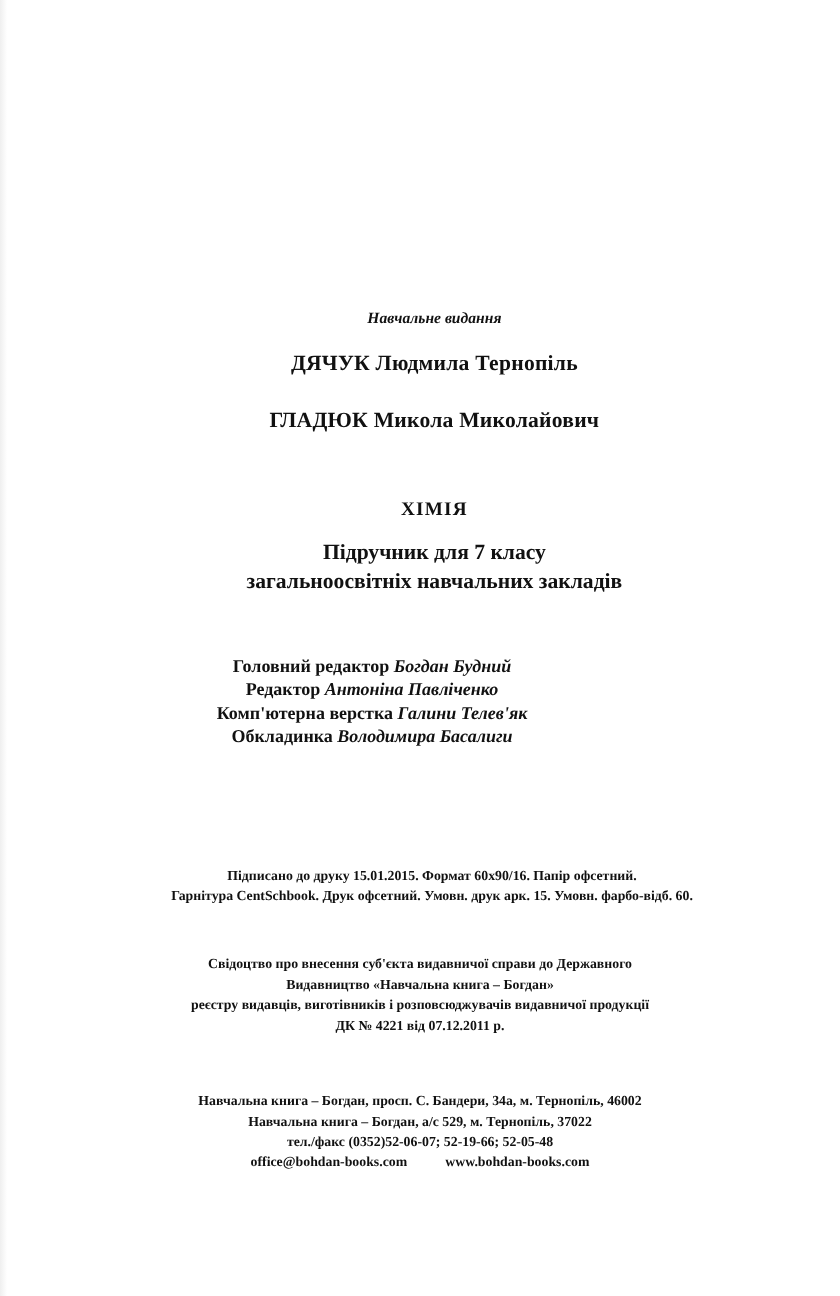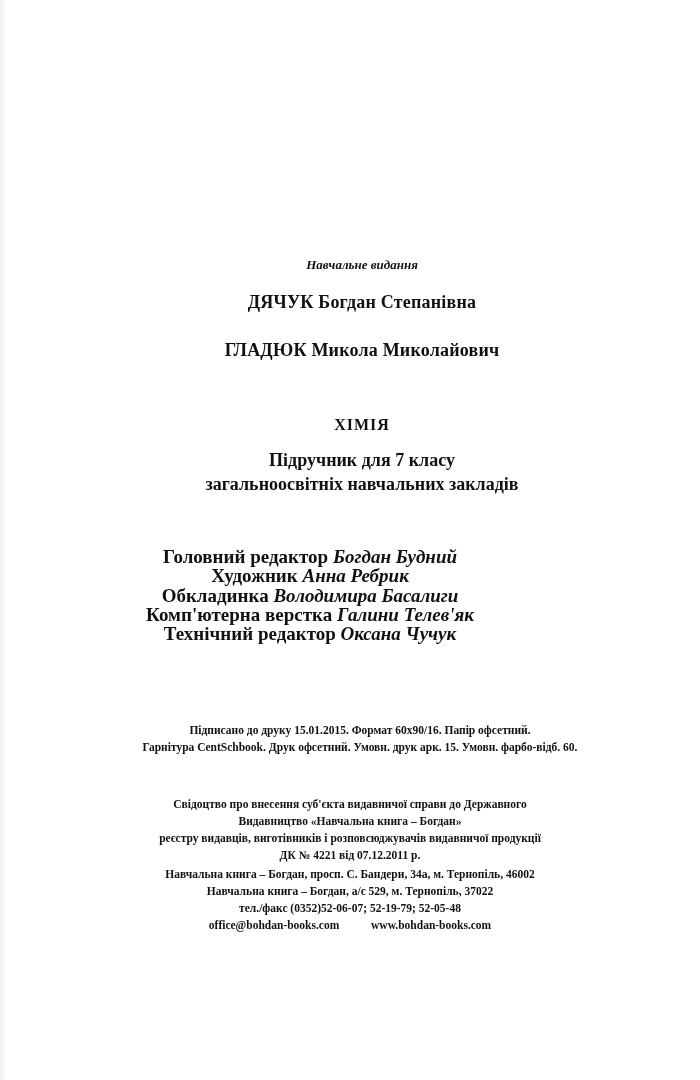--- a/index.html
+++ b/index.html
@@ -54,100 +54,96 @@
       font-weight: bold;
     }
     .subtitle1 { top: 450px; }
     .subtitle2 { top: 474px; }
     .credits {
       position: absolute;
       left: 0;
       top: 547px;
       width: 620px;
       text-align: center;
-      font-size: 19px;
+      font-size: 15px;
       line-height: 19.3px;
     }
     .credit-row { white-space: nowrap; }
     .credit-role { font-weight: bold; }
     .credit-name { font-style: italic; font-weight: bold; }
     .imprint {
       position: absolute;
       left: 0;
       width: 700px;
       text-align: center;
       font-size: 11.5px;
       font-weight: bold;
       line-height: 17px;
       white-space: nowrap;
     }
     .imprint-print { top: 722px; left: 10px; }
     .imprint-publisher { top: 796px; }
-    .imprint-address { top: 866px; }
+    .imprint-address { top: 910px; }
     .italic { }
     .gap { display: inline-block; width: 26px; }
   </style>
 </head>
 <body>
 
 <div class="page-edge"></div>
 
 <div class="line series">Навчальне видання</div>
 
 <div class="line author author1">
   <span class="surname">ДЯЧУК</span>
-  <span>Богдан Степанівна</span>
+  <span>Людмила Тернопіль</span>
 </div>
 <div class="line author author2">
   <span class="surname">ГЛАДЮК</span>
   <span>Микола Миколайович</span>
 </div>
 
 <div class="line title">ХІМІЯ</div>
 
 <div class="line subtitle subtitle1">Підручник для 7 класу</div>
 <div class="line subtitle subtitle2">загальноосвітніх навчальних закладів</div>
 
 <div class="credits">
   <div class="credit-row">
     <span class="credit-role">Головний редактор</span>
     <span class="credit-name">Богдан Будний</span>
   </div>
   <div class="credit-row">
-    <span class="credit-role">Художник</span>
-    <span class="credit-name">Анна Ребрик</span>
-  </div>
-  <div class="credit-row">
-    <span class="credit-role">Обкладинка</span>
-    <span class="credit-name">Володимира Басалиги</span>
+    <span class="credit-role">Редактор</span>
+    <span class="credit-name">Антоніна Павліченко</span>
   </div>
   <div class="credit-row">
     <span class="credit-role">Комп'ютерна верстка</span>
     <span class="credit-name">Галини Телев'як</span>
   </div>
   <div class="credit-row">
-    <span class="credit-role">Технічний редактор</span>
-    <span class="credit-name">Оксана Чучук</span>
+    <span class="credit-role">Обкладинка</span>
+    <span class="credit-name">Володимира Басалиги</span>
   </div>
 </div>
 
 <div class="imprint imprint-print">
   <div>Підписано до друку 15.01.2015. Формат 60х90/16. Папір офсетний.</div>
   <div>Гарнітура CentSchbook. Друк офсетний. Умовн. друк арк. 15. Умовн. фарбо-відб. 60.</div>
 </div>
 
 <div class="imprint imprint-publisher">
   <div>Свідоцтво про внесення суб'єкта видавничої справи до Державного</div>
   <div>Видавництво «Навчальна книга – Богдан»</div>
   <div>реєстру видавців, виготівників і розповсюджувачів видавничої продукції</div>
   <div>ДК № 4221 від 07.12.2011 р.</div>
 </div>
 
 <div class="imprint imprint-address">
   <div>Навчальна книга – Богдан, просп. С. Бандери, 34а, м. Тернопіль, 46002</div>
   <div>Навчальна книга – Богдан, а/с 529, м. Тернопіль, 37022</div>
-  <div>тел./факс (0352)52-06-07; 52-19-79; 52-05-48</div>
+  <div>тел./факс (0352)52-06-07; 52-19-66; 52-05-48</div>
   <div>
     <span class="italic">office@bohdan-books.com</span>
     <span class="gap"></span>
     <span>www.bohdan-books.com</span>
   </div>
 </div>
 
 </body></html>

